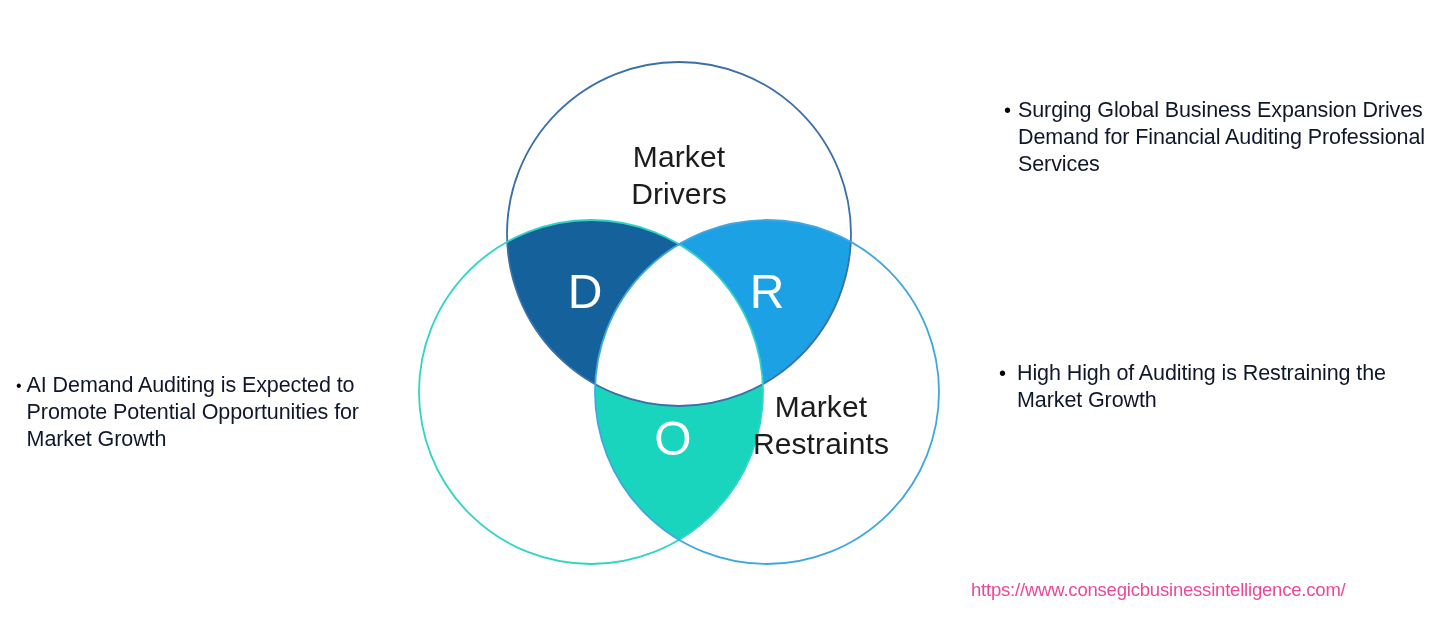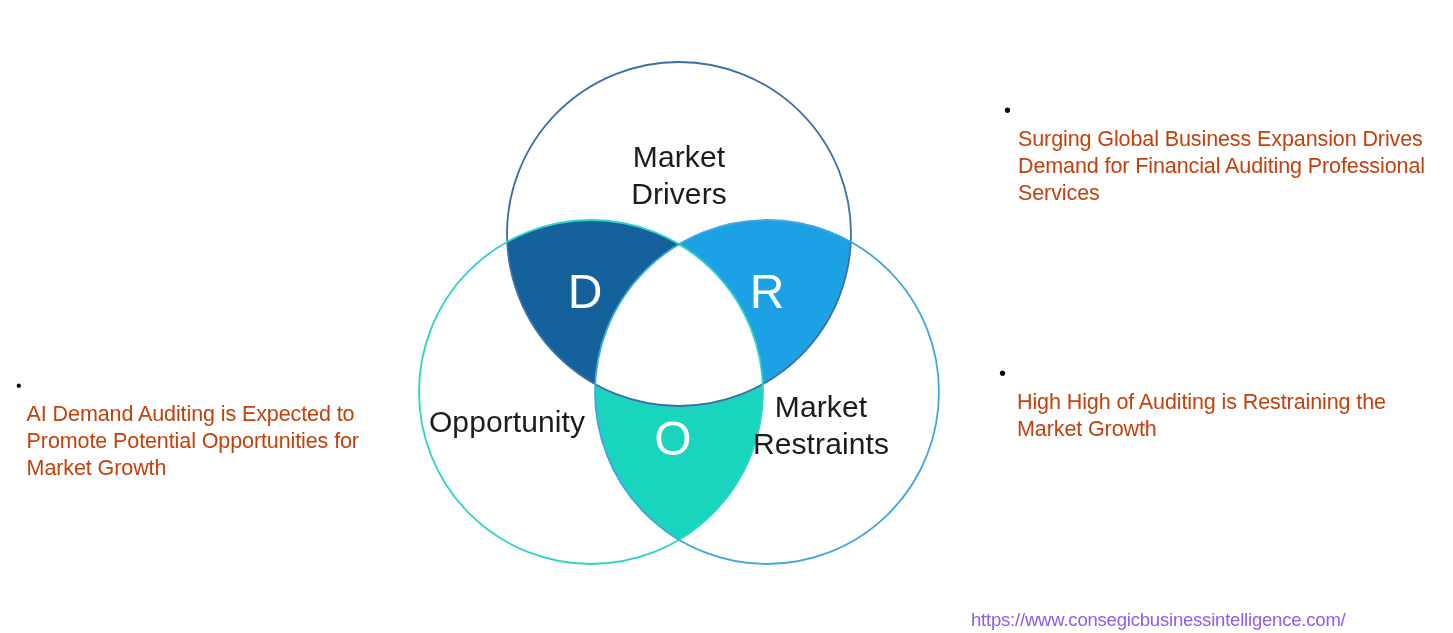--- a/index.html
+++ b/index.html
@@ -75,23 +75,22 @@
     font-size: 20px;
     line-height: 27px;
     margin-right: 7px;
     color: #000000;
     flex: 0 0 auto;
   }
   .bullet-text {
     font-family: "Liberation Sans", sans-serif;
     font-size: 21.5px;
     line-height: 27px;
-    color: #c2410c;
+    color: #0f172a;
     letter-spacing: -0.1px;
-    margin-top: 29px;
   }
   #bullet-driver {
     left: 1004px;
     top: 97px;
     width: 430px;
   }
   #bullet-restraint {
     left: 999px;
     top: 360px;
     width: 430px;
@@ -103,25 +102,25 @@
     width: 345px;
   }
   #bullet-opportunity .bullet-dot {
     font-size: 16px;
     margin-right: 5px;
   }
 
   #source-url {
     position: absolute;
     left: 971px;
-    top: 608px;
+    top: 578px;
     font-family: "Liberation Sans", sans-serif;
     font-size: 18.5px;
     line-height: 24px;
-    color: #8b5cf6;
+    color: #ec4899;
     letter-spacing: -0.2px;
   }
 </style>
 </head>
 <body>
 
 <div id="venn-stage">
 
   <svg class="venn-svg" width="1453" height="633" viewBox="0 0 1453 633">
     <defs>
@@ -173,21 +172,20 @@
     </g>
 
     <circle id="stroke-top" cx="679" cy="234" r="172" fill="none" stroke="#3A6FA8" stroke-width="1.8"></circle>
     <circle id="stroke-left" cx="591" cy="392" r="172" fill="none" stroke="#2FD4C4" stroke-width="1.8"></circle>
     <circle id="stroke-right" cx="767" cy="392" r="172" fill="none" stroke="#3FA7E0" stroke-width="1.8"></circle>
   </svg>
 
   <div class="circle-label" id="label-drivers">Market
 Drivers</div>
 
-  <div class="circle-label" id="label-opportunity">Opportunity</div>
 
   <div class="circle-label" id="label-restraints">Market
 Restraints</div>
 
   <div class="lens-letter" id="lens-letter-d">D</div>
 
   <div class="lens-letter" id="lens-letter-r">R</div>
 
   <div class="lens-letter" id="lens-letter-o">O</div>
 </div>

